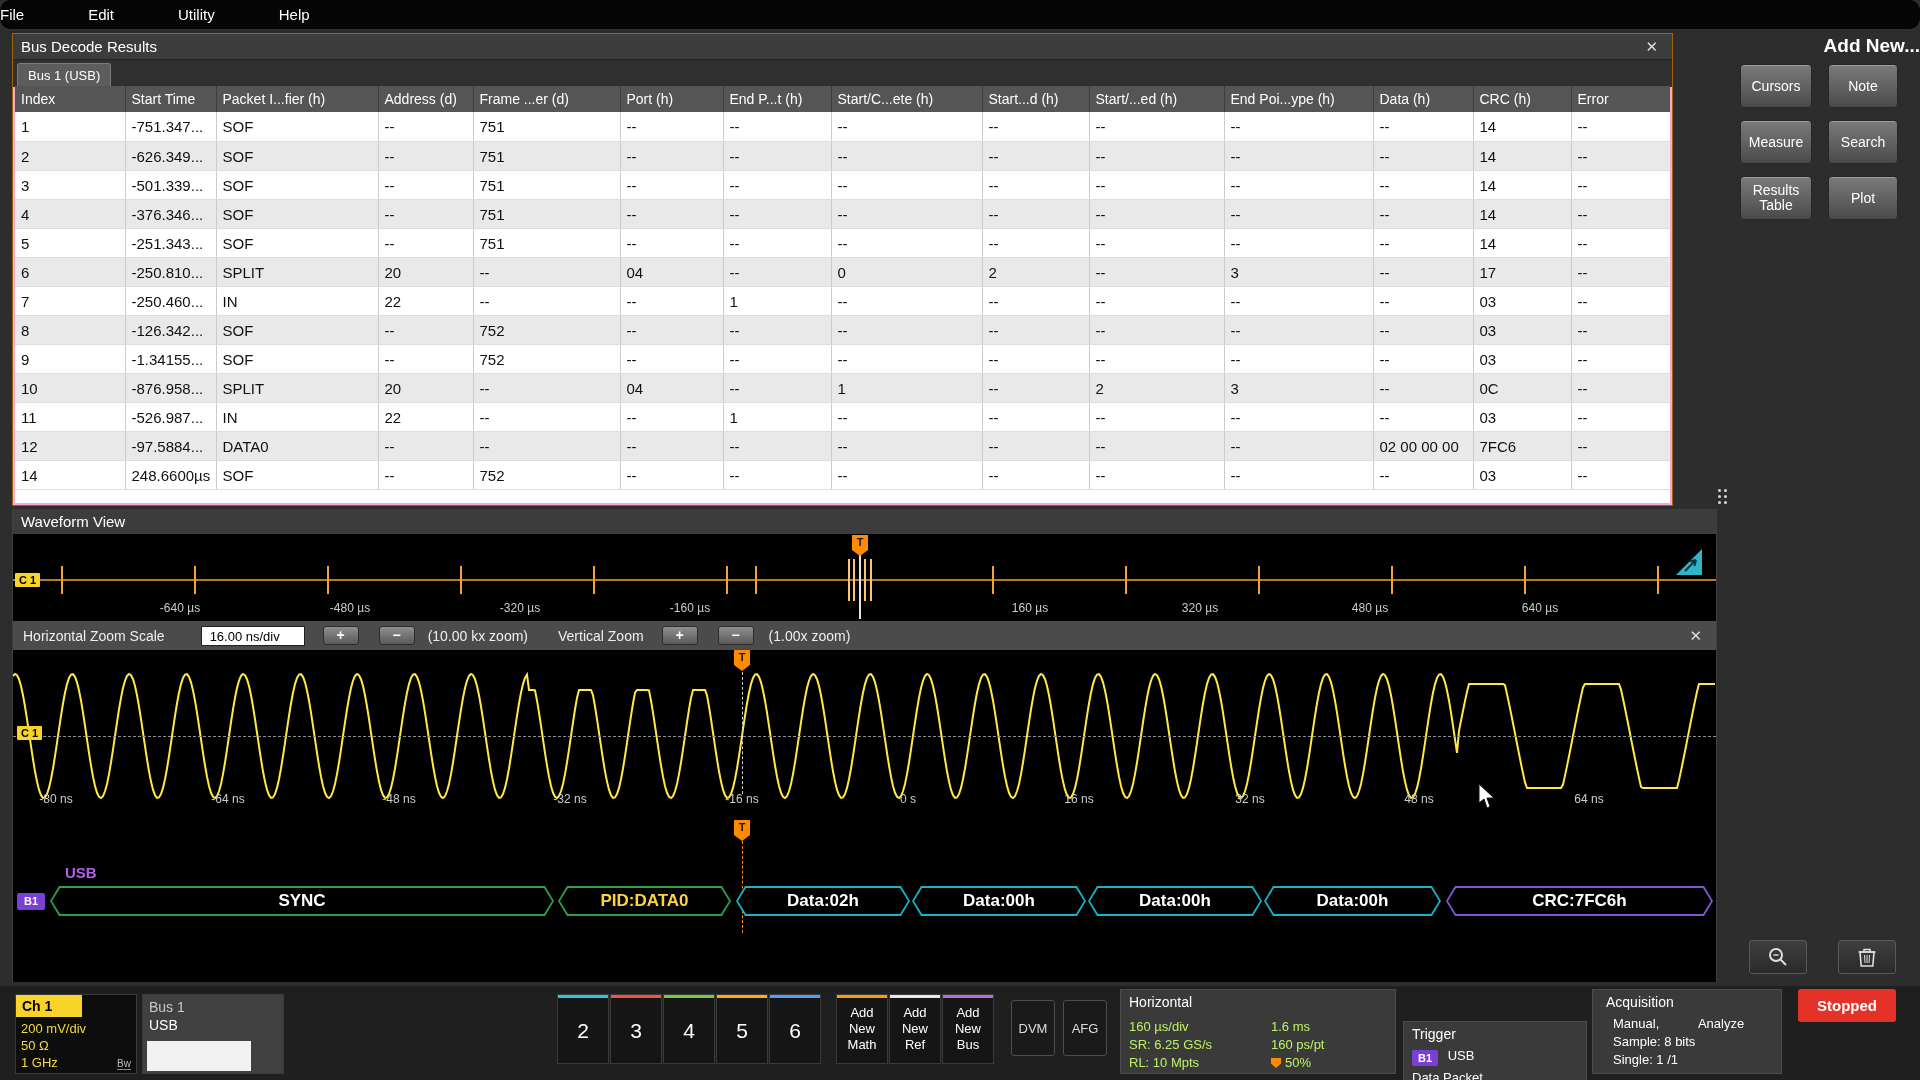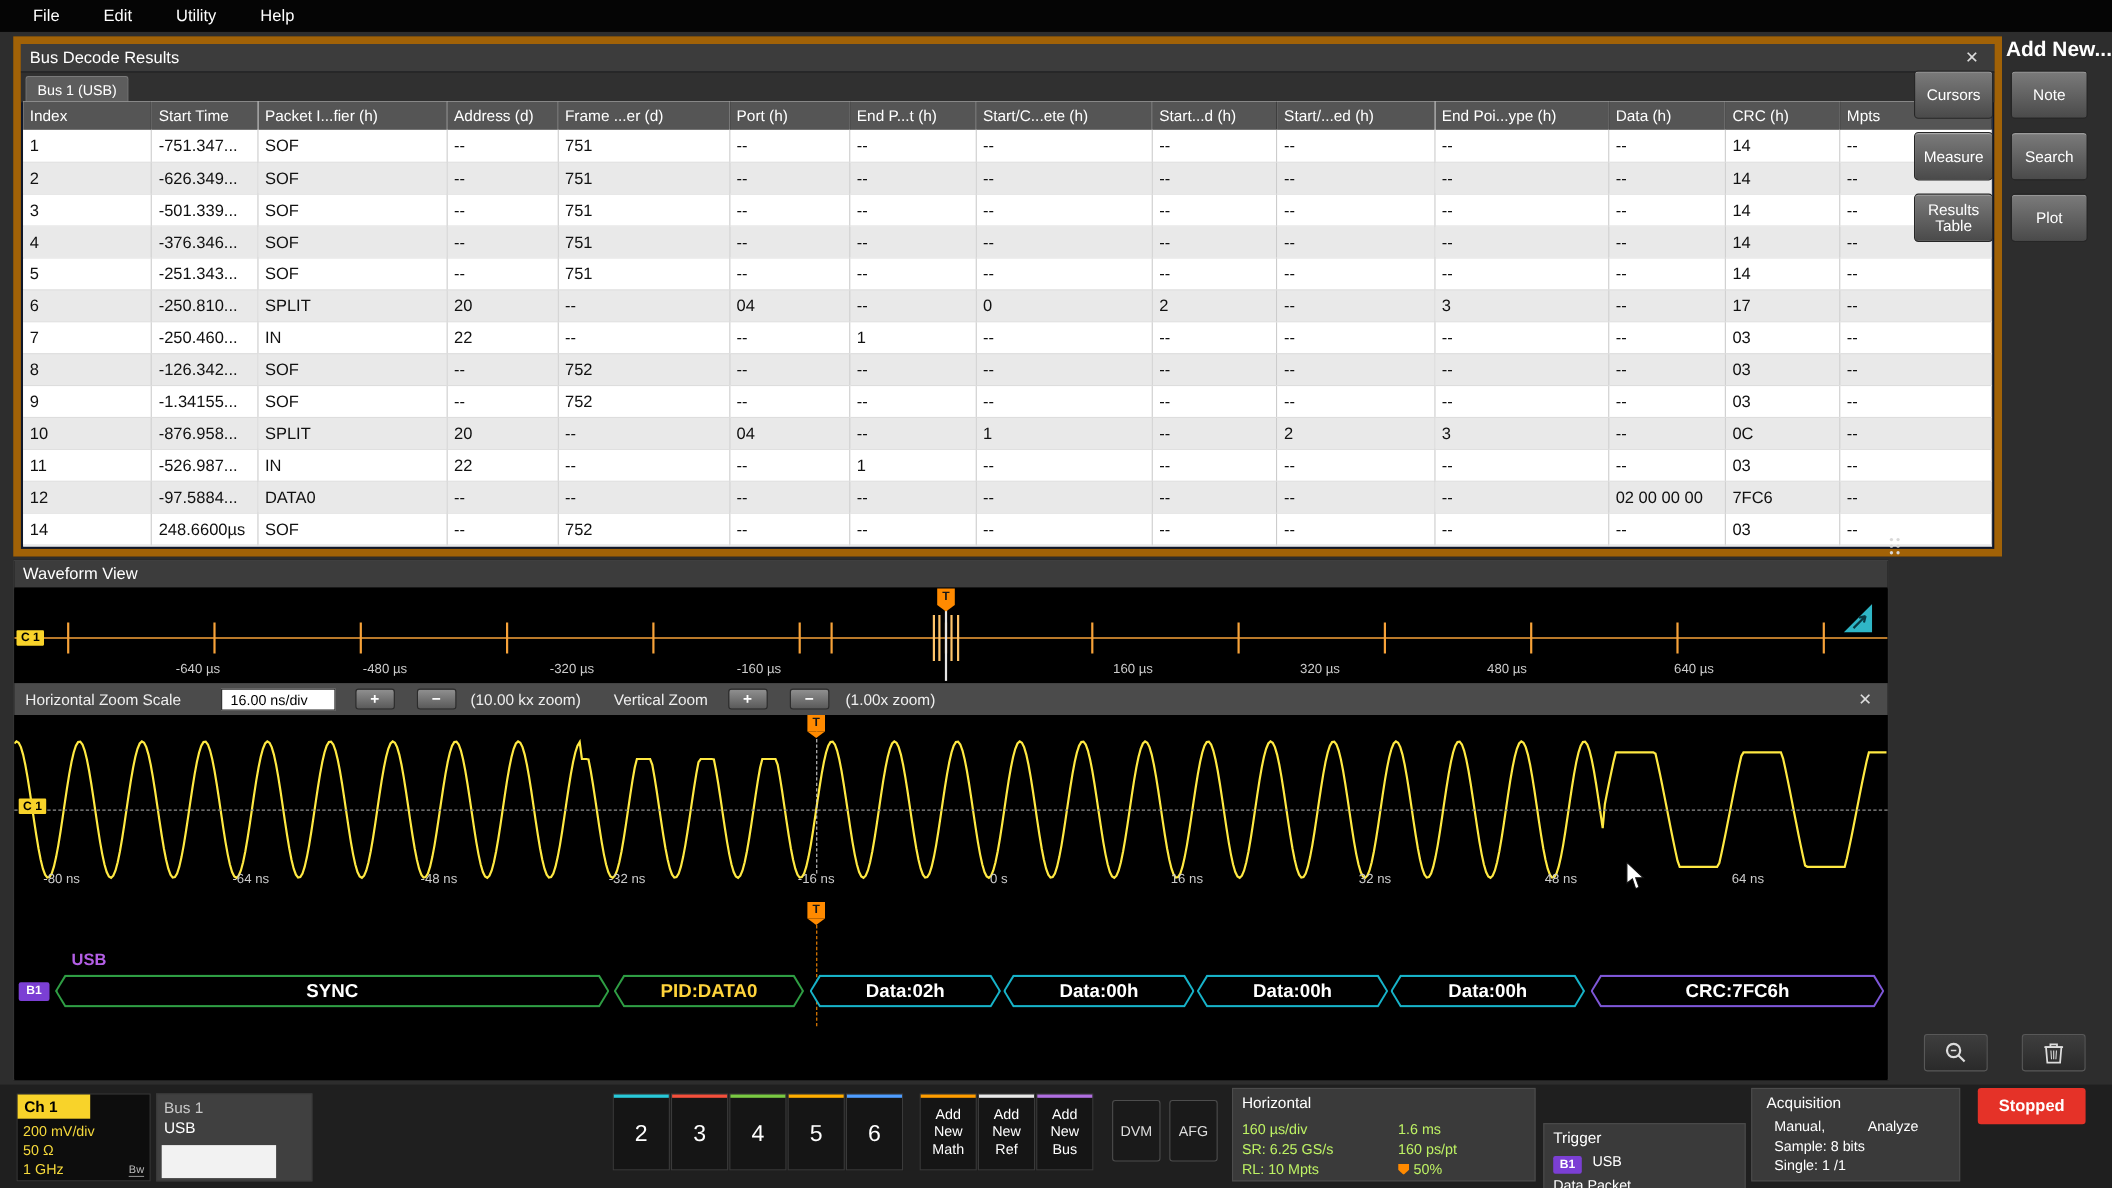--- a/index.html
+++ b/index.html
@@ -1,24 +1,24 @@
 <!DOCTYPE html>
 <html><head>
 <meta charset="utf-8">
 <style>
   html,body{margin:0;padding:0;background:#2d2d2d;}
   body{width:1920px;height:1080px;overflow:hidden;font-family:"Liberation Sans",sans-serif;position:relative;}
   #root{position:absolute;inset:0;}
 
   
-  #menubar{position:absolute;left:0;top:0;width:1920px;height:29px;background:#050505;display:flex;align-items:center;gap:40px;padding-left:30px;box-sizing:border-box;}
+  #menubar{position:absolute;left:0;top:0;width:1920px;height:29px;background:#050505;display:flex;align-items:center;gap:64px;box-sizing:border-box;border-radius:11px;}
   .menu-item{color:#fff;font-size:15px;cursor:default;}
 
   
-  #decode-panel{position:absolute;left:12px;top:33px;width:1808px;height:473px;background:#0f172a;border:7px solid #a16207;box-sizing:border-box;}
+  #decode-panel{position:absolute;left:12px;top:33px;width:1661px;height:473px;background:#f9a8d4;border:1px solid #a16207;box-sizing:border-box;}
   .panel-title{height:25px;background:#3c3c3c;color:#fff;font-size:15px;line-height:25px;padding-left:8px;position:relative;}
   .close-x{position:absolute;right:14px;top:0;color:#ddd;font-size:15px;line-height:25px;}
   .tabstrip{height:27px;background:#303030;position:relative;border-top:1px solid #222;}
   .tab{position:absolute;left:4px;top:3px;height:23px;padding:0 10px;background:#5d5d5d;color:#fff;font-size:13px;line-height:23px;border:1px solid #7a7a7a;border-bottom:none;border-radius:3px 3px 0 0;}
   .table-wrap{position:absolute;top:52px;left:2px;right:2px;bottom:2px;overflow:hidden;background:#fff;}
   table{border-collapse:collapse;table-layout:fixed;width:100%;}
   th{background:#555;color:#fff;font-weight:normal;text-align:left;font-size:14px;padding:4px 6px;border-right:1px solid #3e3e3e;height:26px;box-sizing:border-box;white-space:nowrap;overflow:hidden;}
   td{font-size:15px;color:#111;padding:5px 6px 4px;border-right:1px solid #ccc;border-bottom:1px solid #ddd;height:29px;box-sizing:border-box;white-space:nowrap;overflow:hidden;}
   tbody tr:nth-child(even) td{background:#e9e9e9;}
   tbody tr:nth-child(odd) td{background:#fff;}
@@ -154,21 +154,21 @@
               <th>Address (d)</th>
               <th>Frame ...er (d)</th>
               <th>Port (h)</th>
               <th>End P...t (h)</th>
               <th>Start/C...ete (h)</th>
               <th>Start...d (h)</th>
               <th>Start/...ed (h)</th>
               <th>End Poi...ype (h)</th>
               <th>Data (h)</th>
               <th>CRC (h)</th>
-              <th>Mpts</th>
+              <th>Error</th>
             </tr>
           </thead>
         <tbody>
             <tr>
               <td>1</td>
               <td>-751.347...</td>
               <td>SOF</td>
               <td>--</td>
               <td>751</td>
               <td>--</td>

